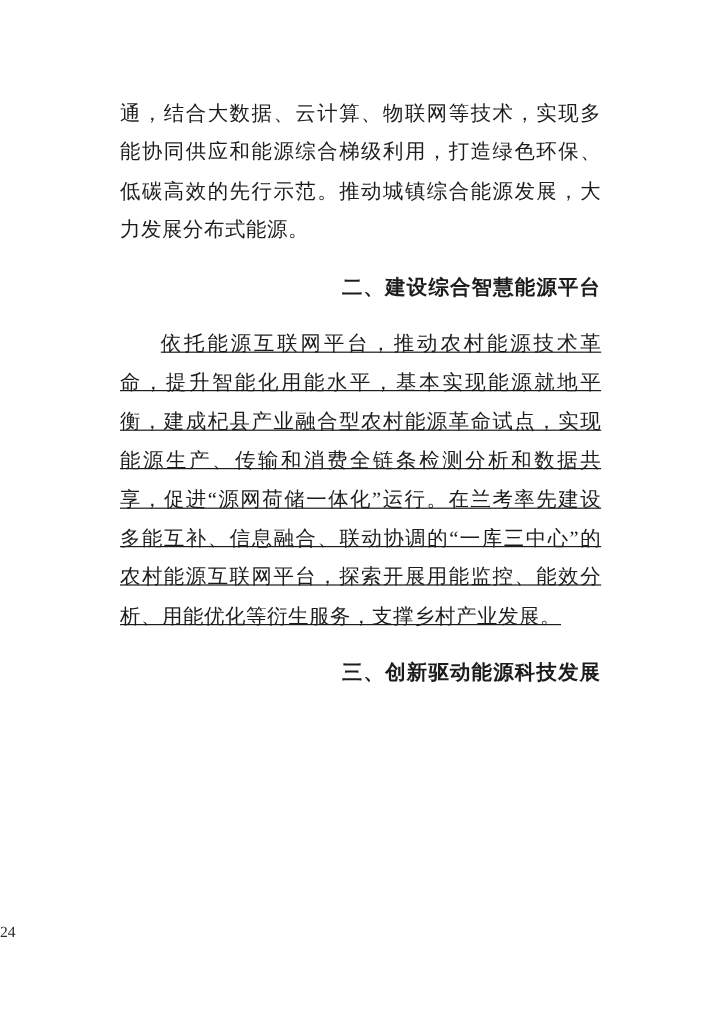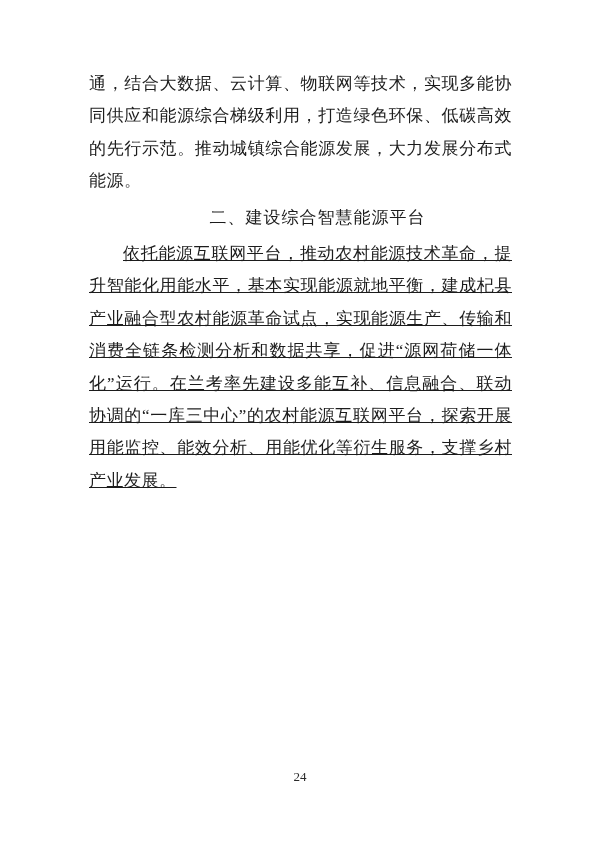--- a/index.html
+++ b/index.html
@@ -25,49 +25,49 @@
     top: 64px;
     width: 431px;
     color: #1c1c1c;
     font-size: 17px;
     line-height: 32.4px;
     letter-spacing: 0.5px;
     text-align: justify;
     text-justify: inter-character;
   }
   .content p, .content h3 {
-    margin: 4px;
+    margin: 15px;
     padding: 0;
     font-size: 17px;
     line-height: 32.4px;
   }
   .para-indent {
     text-indent: 2em;
     text-decoration: underline;
   }
   .heading {
-    font-weight: normal;
+    font-weight: bold;
     text-indent: 2em;
-    text-align: center;
+    text-align: right;
     letter-spacing: 1px;
   }
   .page-number {
     position: absolute;
     left: 0;
     right: 0;
     top: 769px;
-    text-align: center;
     font-size: 13px;
     color: #2a2a2a;
     letter-spacing: 0;
   }
 </style>
 </head>
 <body>
 
 <div class="page">
   <div class="content">
     <p class="para">通，结合大数据、云计算、物联网等技术，实现多能协同供应和能源综合梯级利用，打造绿色环保、低碳高效的先行示范。推动城镇综合能源发展，大力发展分布式能源。</p>
     <h3 class="heading">二、建设综合智慧能源平台</h3>
     <p class="para para-indent">依托能源互联网平台，推动农村能源技术革命，提升智能化用能水平，基本实现能源就地平衡，建成杞县产业融合型农村能源革命试点，实现能源生产、传输和消费全链条检测分析和数据共享，促进“源网荷储一体化”运行。在兰考率先建设多能互补、信息融合、联动协调的“一库三中心”的农村能源互联网平台，探索开展用能监控、能效分析、用能优化等衍生服务，支撑乡村产业发展。</p>
+    <h3 class="heading">三、创新驱动能源科技发展</h3>
   </div>
   <div class="page-number">24</div>
 </div>
 
 </body></html>

